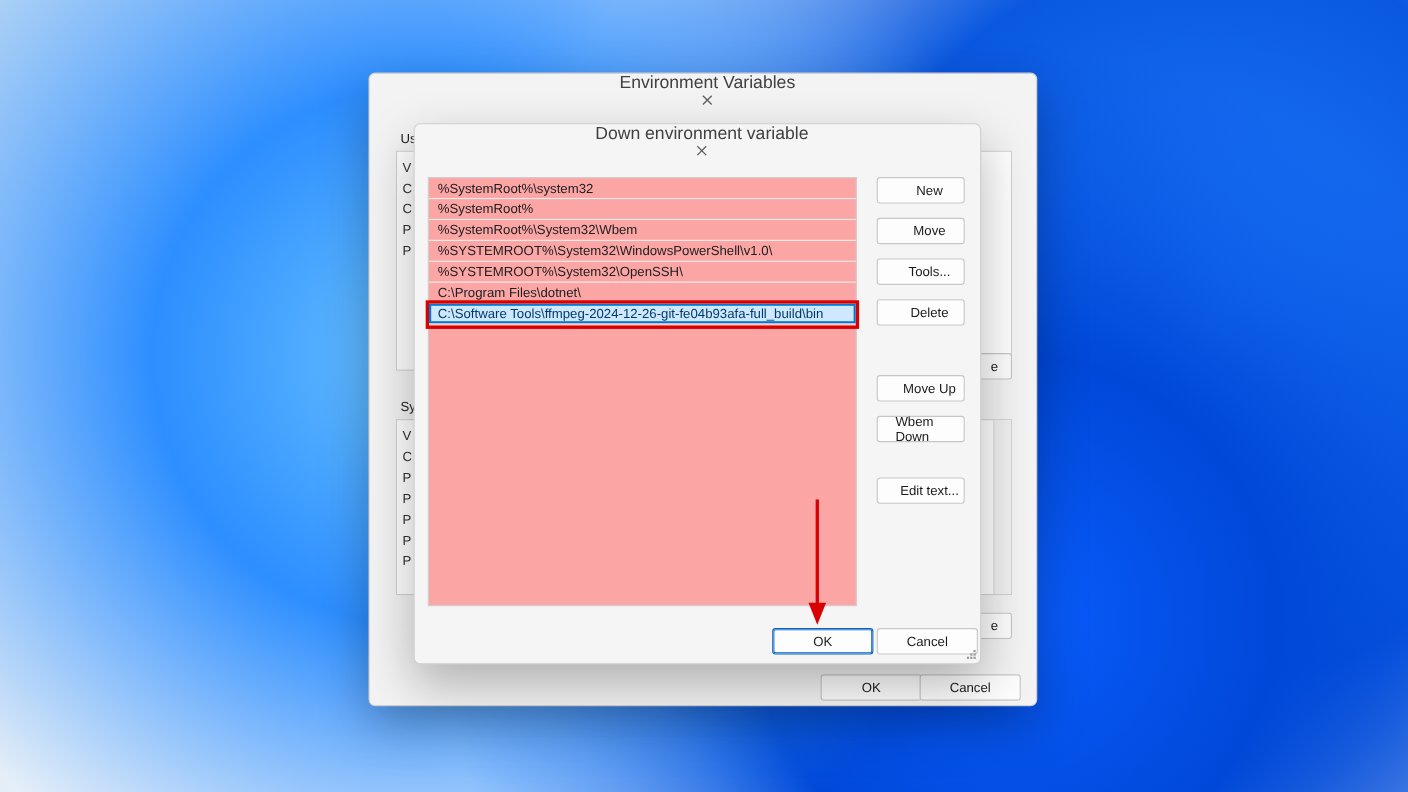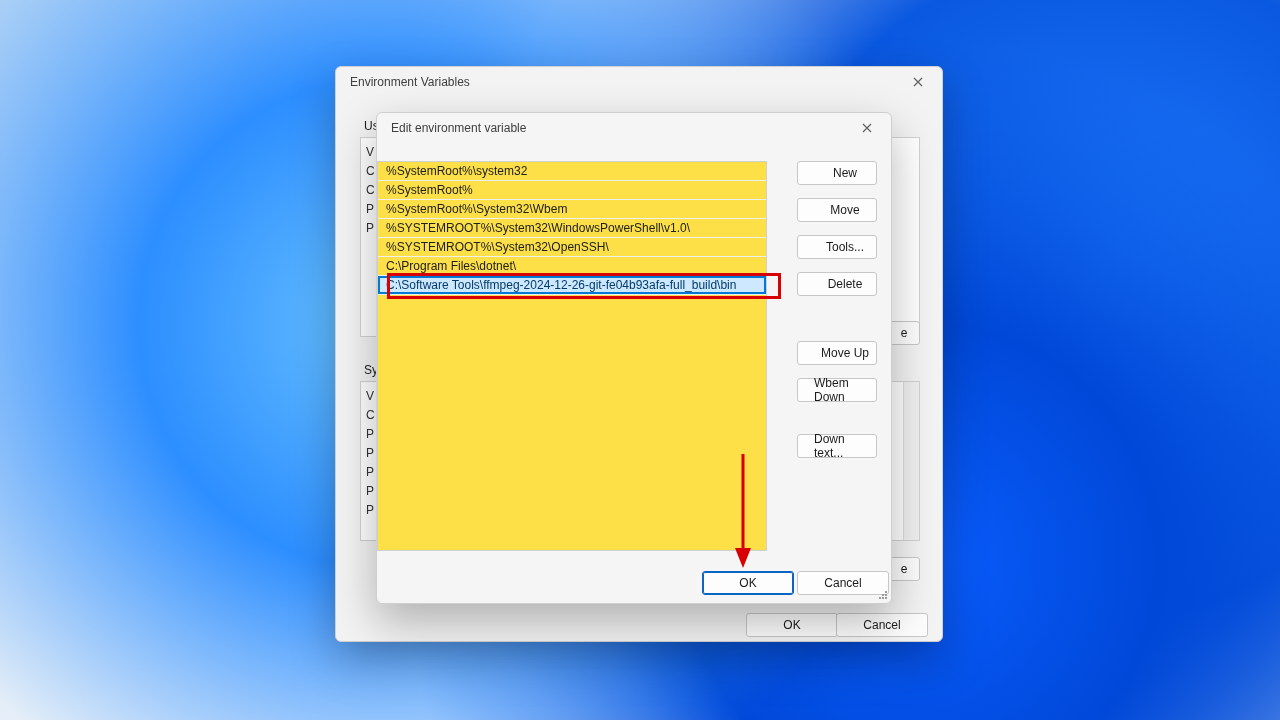--- a/index.html
+++ b/index.html
@@ -10,32 +10,32 @@
   .wallpaper { position:absolute; inset:0; background:
     radial-gradient(circle at 30% 45%, #69c2ff 0%, #2d8eff 25%, rgba(45,142,255,0) 55%),
     radial-gradient(circle at 72% 78%, #0a5dff 0%, #0048d8 22%, rgba(0,72,216,0) 48%),
     radial-gradient(circle at 86% 40%, #1f7cff 0%, #0a58e0 28%, rgba(10,88,224,0) 52%),
     radial-gradient(circle at 58% 58%, #3ea0ff 0%, rgba(62,160,255,0) 40%),
     linear-gradient(135deg, #bcd9f5 0%, #e4eef8 35%, #f0f5fb 55%, #d0e2f5 100%);
   }
 
   
   .dialog { position:absolute; background:#f3f3f3; border:1px solid #cfcfcf; border-radius:6px; box-shadow:0 18px 45px rgba(0,0,0,0.28); overflow:hidden; }
-  .titlebar { display:flex; align-items:center; justify-content:space-between; height:30px; padding:0 6px 0 14px; font-size:12px; color:#404040; }
+  .titlebar { display:flex; align-items:center; justify-content:space-between; height:30px; padding:0 6px 0 14px; font-size:16px; color:#404040;flex-direction:column; }
   .title-close { width:36px; height:24px; display:flex; align-items:center; justify-content:center; border-radius:4px; color:#606060; }
   .title-close svg { width:10px; height:10px; stroke:currentColor; stroke-width:1.2; }
 
   .fieldset-label { position:absolute; background:#f3f3f3; padding:0 4px; font-size:12px; }
   .sunken-box { position:absolute; border:1px solid #d2d2d2; background:#fff; }
 
   .btn { position:absolute; height:24px; width:92px; background:#fdfdfd; border:1px solid #c7c7c7; border-radius:3px; font-size:12px; color:#1b1b1b; display:flex; align-items:center; justify-content:center; cursor:default; }
   .btn.highlight { border-color:#0a64c2; box-shadow:0 0 0 1px #0a64c2 inset; }
 
   
-  .path-list { position:absolute; left:0; top:48px; width:390px; height:390px; background:#fde047; border:1px solid #cfcfcf; }
+  .path-list { position:absolute; left:12px; top:48px; width:390px; height:390px; background:#fca5a5; border:1px solid #cfcfcf; }
   .path-row { height:19px; line-height:19px; padding:0 8px; font-size:12px; white-space:nowrap; overflow:hidden; border-bottom:1px solid #f0f0f0; }
   .path-row.selected-wrap { padding:0; position:relative; }
   .path-row .sel-input { position:absolute; inset:0; border:2px solid #0078d4; background:#cde8ff; padding:0 6px; font-size:12px; color:#003a6d; outline:none; font-family:Liberation Sans, sans-serif; }
   .red-annot { position:absolute; border:3px solid #d80000; pointer-events:none; }
 
   
   .sidecol .btn { width:80px; height:24px; position:static; margin-bottom:13px;padding-left:16px; }
 
   
   .grip { position:absolute; right:2px; bottom:2px; width:12px; height:12px; }
@@ -85,21 +85,21 @@
     <div>P</div>
   </div>
   <div class="btn" style="left:552px; top:490px; width:32px;">e</div>
 
   <div class="btn" style="left:410px; top:546px;">OK</div>
   <div class="btn" style="left:500px; top:546px;">Cancel</div>
 </div>
 
 <div class="dialog" style="left:376px; top:112px; width:516px; height:492px; background:#f5f5f5;">
   <div class="titlebar">
-    <span>Edit environment variable</span>
+    <span>Down environment variable</span>
     <div class="title-close">
       <svg viewBox="0 0 10 10">
           <path d="M1 1 L9 9 M9 1 L1 9"></path>
         </svg>
     </div>
   </div>
 
   <div class="path-list">
     <div class="path-row">%SystemRoot%\system32</div>
     <div class="path-row">%SystemRoot%</div>
@@ -114,21 +114,21 @@
 
   <div class="red-annot" style="left:10px; top:160px; width:394px; height:26px;"></div>
 
   <div class="sidecol" style="position:absolute; left:420px; top:48px; width:80px;">
     <div class="btn">New</div>
     <div class="btn">Move</div>
     <div class="btn">Tools...</div>
     <div class="btn" style="margin-bottom:45px;">Delete</div>
     <div class="btn">Move Up</div>
     <div class="btn" style="margin-bottom:32px;">Wbem Down</div>
-    <div class="btn">Down text...</div>
+    <div class="btn">Edit text...</div>
   </div>
 
   <div class="btn highlight" style="left:325px; top:458px;">OK</div>
   <div class="btn" style="left:420px; top:458px;">Cancel</div>
 
   <div class="grip">
     <svg viewBox="0 0 12 12">
         <g fill="#9a9a9a">
           <rect x="8" y="2" width="2" height="2"></rect>
           <rect x="5" y="5" width="2" height="2"></rect>

